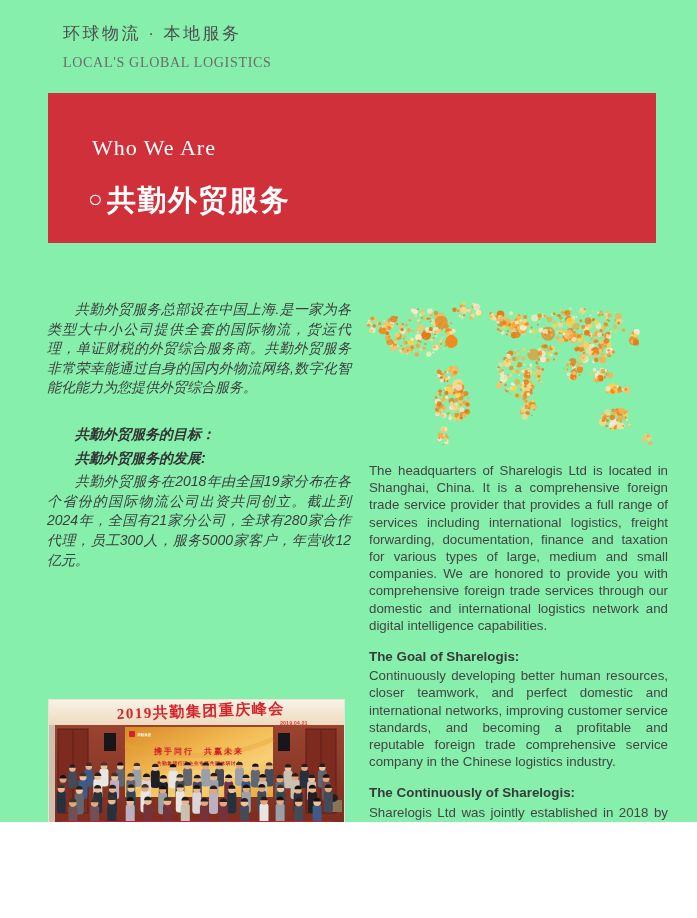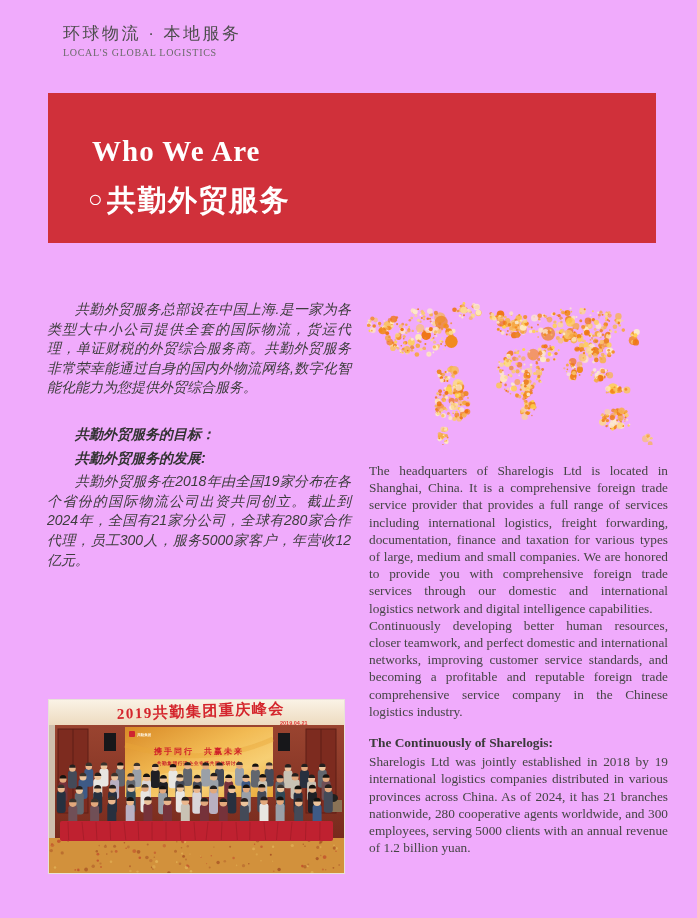--- a/index.html
+++ b/index.html
@@ -1,41 +1,41 @@
 <!DOCTYPE html>
 <html><head>
 <meta charset="utf-8">
 <style>
   html,body{margin:0;padding:0;background:#ffffff;}
-  .page{position:relative;width:697px;height:918px;background:#f0abfc;overflow:hidden;
+  .page{position:relative;width:697px;height:822px;background:#86efac;overflow:hidden;
         font-family:"Liberation Sans",sans-serif;}
   
   .header{position:absolute;left:63px;top:22px;}
   .header-cn{font-size:17px;color:#4d4d4d;letter-spacing:2.5px;}
-  .header-en{font-size:10px;font-family:"Liberation Serif",serif;color:#6b6b6b;
-             letter-spacing:0.7px;margin-top:2px;}
+  .header-en{font-size:14px;font-family:"Liberation Serif",serif;color:#6b6b6b;
+             letter-spacing:0.7px;margin-top:10px;}
   
   .banner{position:absolute;left:48px;top:93px;width:608px;height:150px;background:#d0303a;}
   .banner-sub{position:absolute;left:44px;top:42px;color:#ffffff;
-              font-family:"Liberation Serif",serif;font-size:29px;letter-spacing:1px;font-weight:bold;}
+              font-family:"Liberation Serif",serif;font-size:22px;letter-spacing:1px;}
   .banner-title{position:absolute;left:40px;top:88px;color:#ffffff;font-size:29px;
                 font-weight:bold;letter-spacing:1.5px;white-space:nowrap;}
   .banner-title .bullet{font-weight:400;font-size:24px;margin-right:3px;position:relative;top:-3px;}
   
   .col-left{position:absolute;left:47px;top:300px;width:304px;color:#3d3d3d;font-style:italic;}
   .col-left p{font-size:14px;line-height:19.6px;text-align:justify;text-indent:2em;margin:0;}
   .col-left p.intro{margin-bottom:27px;}
   .col-left h4{font-size:14px;line-height:19.6px;font-weight:bold;color:#333;
                text-indent:2em;margin:0 0 4px 0;}
   .col-left p.body{margin-bottom:12px;}
   
   .map{position:absolute;left:367px;top:293px;width:310px;height:152px;}
   
   .col-right{position:absolute;left:369px;top:462px;width:299px;color:#454545;
-             font-family:Liberation Serif, serif;}
+             font-family:Liberation Sans, sans-serif;}
   .col-right p{font-size:13.3px;line-height:17.2px;text-align:justify;margin:0;}
   .col-right h4{font-size:13.4px;line-height:17.2px;font-weight:bold;color:#3a3a3a;
                 margin:14px 0 2px 0;}
   
   .photo{position:absolute;left:48px;top:699px;width:297px;height:175px;}
 </style>
 </head>
 <body>
 
 <div class="page">
@@ -1108,20 +1108,21 @@
         <circle cx="284.4" cy="145.3" r="1.3" fill="#ffd24f" fill-opacity="0.68"></circle>
         <circle cx="281.0" cy="143.4" r="1.3" fill="#f28a1c" fill-opacity="0.86"></circle>
         <circle cx="283.2" cy="150.7" r="2.4" fill="#f6b356" fill-opacity="0.76"></circle>
         <circle cx="281.1" cy="142.6" r="2.0" fill="#f6b356" fill-opacity="0.67"></circle>
         <circle cx="281.7" cy="146.0" r="1.7" fill="#fbd88f" fill-opacity="0.74"></circle>
       </g>
   </svg>
 
   <div class="col-right">
     <p>The headquarters of Sharelogis Ltd is located in Shanghai, China. It is a comprehensive foreign trade service provider that provides a full range of services including international logistics, freight forwarding, documentation, finance and taxation for various types of large, medium and small companies. We are honored to provide you with comprehensive foreign trade services through our domestic and international logistics network and digital intelligence capabilities.</p>
+    <h4>The Goal of Sharelogis:</h4>
     <p>Continuously developing better human resources, closer teamwork, and perfect domestic and international networks, improving customer service standards, and becoming a profitable and reputable foreign trade comprehensive service company in the Chinese logistics industry.</p>
     <h4>The Continuously of Sharelogis:</h4>
     <p>Sharelogis Ltd was jointly established in 2018 by 19 international logistics companies distributed in various provinces across China. As of 2024, it has 21 branches nationwide, 280 cooperative agents worldwide, and 300 employees, serving 5000 clients with an annual revenue of 1.2 billion yuan.</p>
   </div>
 
   <svg id="photoSvg" class="photo" viewBox="0 0 297 175">
     <defs>
       <linearGradient id="goldG" x1="0" y1="0" x2="1" y2="1">
         <stop offset="0" stop-color="#d98a26"></stop>
         <stop offset="0.45" stop-color="#f2bb54"></stop>

